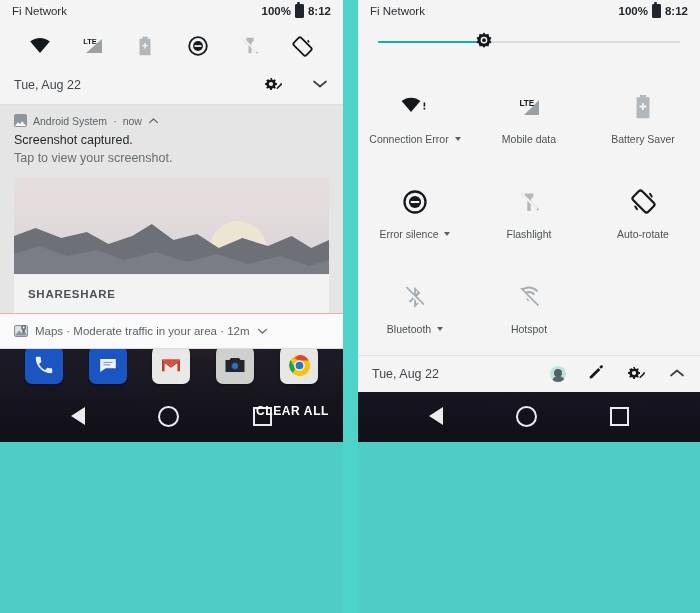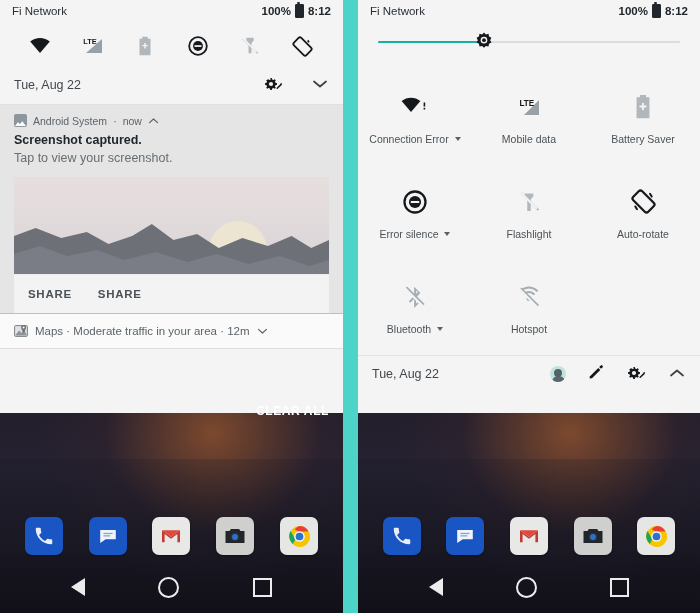--- a/index.html
+++ b/index.html
@@ -2,21 +2,21 @@
 <html><head>
 <meta charset="utf-8">
 <style>
   html,body{margin:0;padding:0;}
   body{
     width:700px;height:613px;overflow:hidden;
     font-family:"Liberation Sans","DejaVu Sans",sans-serif;
     background:#4ecdc4;
   }
   .screen{position:relative;width:700px;height:613px;display:flex;}
-  .panel{position:relative;height:613px;overflow:hidden;background:#f4f4f4;}
+  .panel{position:relative;height:442px;overflow:hidden;background:#f4f4f4;}
   .panel-left{width:343px;}
   .divider{width:15px;height:613px;background:#4ed3c8;flex:0 0 15px;}
   .panel-right{width:342px;}
 
   
   .wallpaper{
     position:absolute;left:0;right:0;bottom:0;height:200px;
     background:
       radial-gradient(ellipse 70% 110% at 62% 10%, rgba(140,80,45,.85) 0%, rgba(60,38,45,.25) 45%, rgba(0,0,0,0) 72%),
       linear-gradient(180deg,#241f2c 0%,#262232 30%,#22202e 62%,#1b1a26 100%);
@@ -90,33 +90,33 @@
   .notif-card{background:#e5e5e5;padding:9px 14px 0 14px;}
   .notif-head{display:flex;align-items:center;gap:6px;font-size:10.5px;color:#5c6469;margin-bottom:5px;}
   .notif-app-icon{
     width:13px;height:13px;background:#8d969c;border-radius:2px;position:relative;overflow:hidden;flex:0 0 13px;
   }
   .notif-app-icon::after{
     content:"";position:absolute;left:1px;right:1px;bottom:1px;height:6px;
     background:#fff;
     clip-path:polygon(0% 100%,26% 38%,46% 66%,66% 22%,100% 100%);
   }
-  .notif-title{font-size:12.5px;color:#1e2428;font-weight:700;line-height:1.35;}
+  .notif-title{font-size:12.5px;color:#1e2428;font-weight:400;line-height:1.35;}
   .notif-body{font-size:12.5px;color:#666e73;line-height:1.35;margin-top:1px;}
   .notif-thumb{
     margin:10px 0 0 0;height:97px;width:100%;position:relative;overflow:hidden;
     background:linear-gradient(180deg,#e7dede 0%,#e2dbdc 40%,#d9d3d6 100%);
   }
   .sun{
     position:absolute;width:58px;height:58px;border-radius:50%;
     background:#ece5d2;left:62%;top:46%;
   }
   .mtn{position:absolute;left:0;right:0;bottom:0;}
   .notif-actions{
-    background:#f3f3f3;display:flex;align-items:center;gap:26px;
+    background:#f3f3f3;display:flex;align-items:center;
     padding:13px 14px;border-top:1px solid #ececec;
   }
   .notif-action{font-size:11.5px;letter-spacing:.7px;color:#4a5258;font-weight:700;}
   .notif-compact{
     background:#fafafa;display:flex;align-items:center;gap:7px;
     padding:10px 14px;border-top:1px solid #fca5a5;border-bottom:1px solid #dedede;
     font-size:11.5px;color:#5c6469;
   }
   .maps-icon{width:14px;height:14px;flex:0 0 14px;}
   .clear-all{

